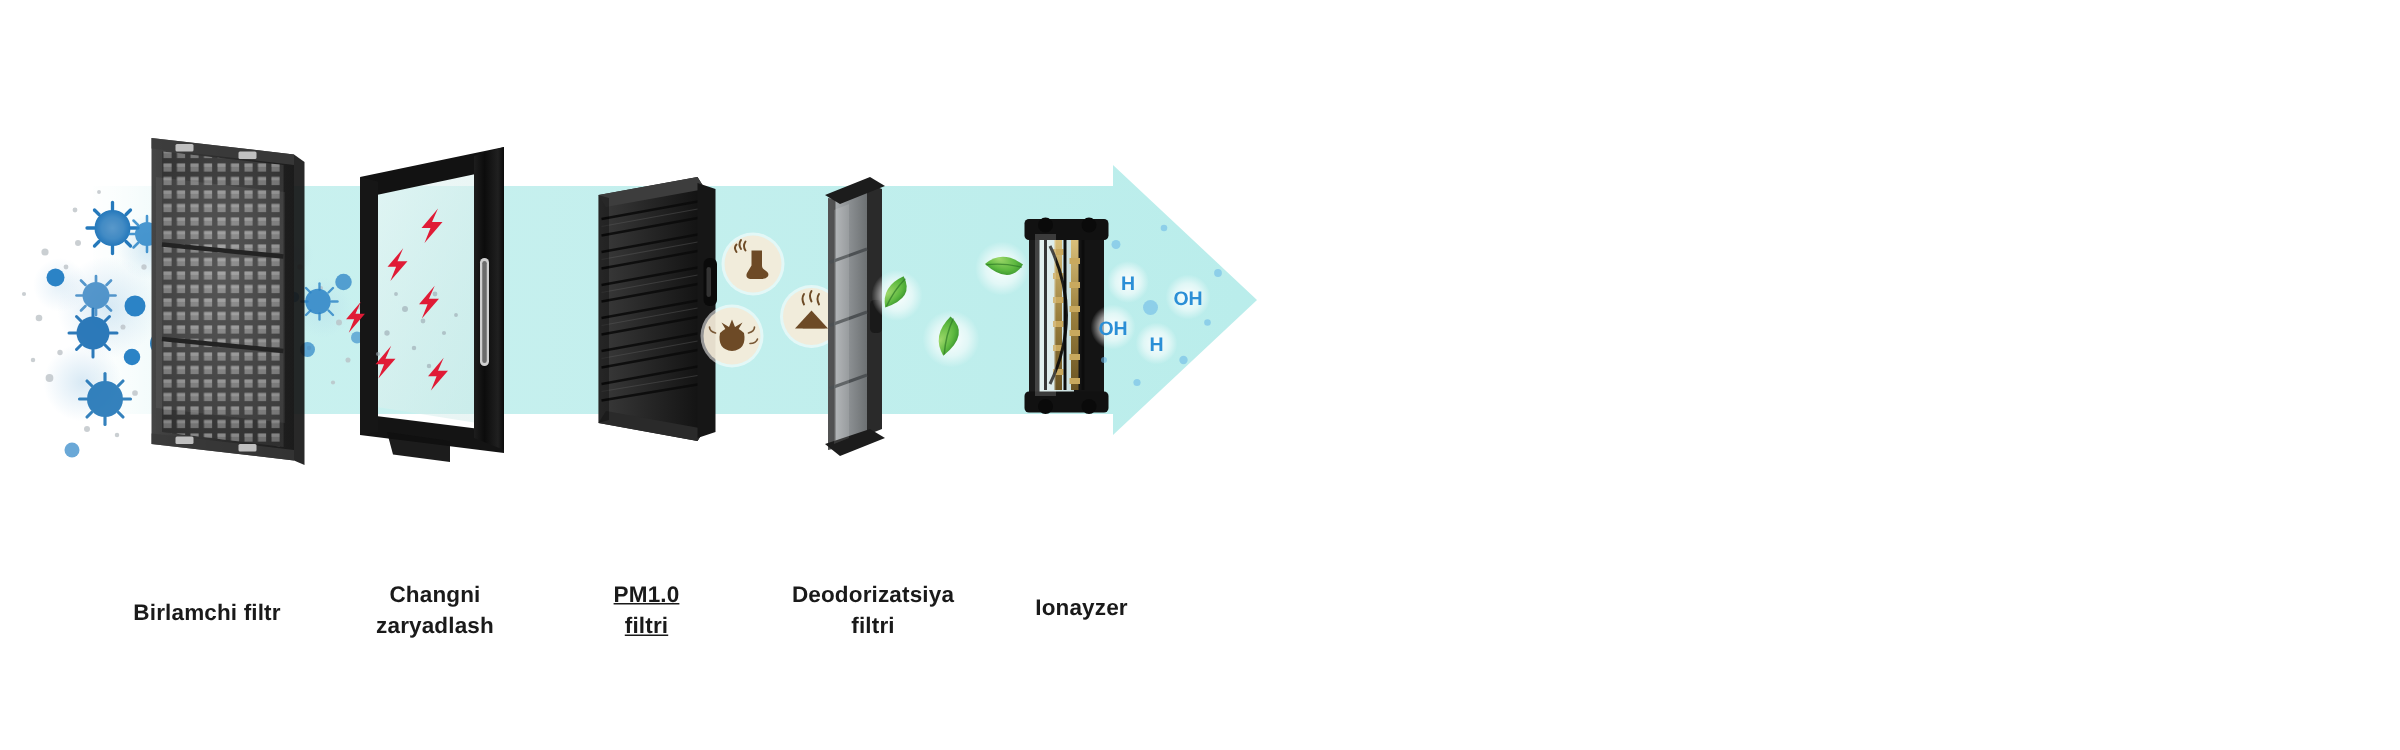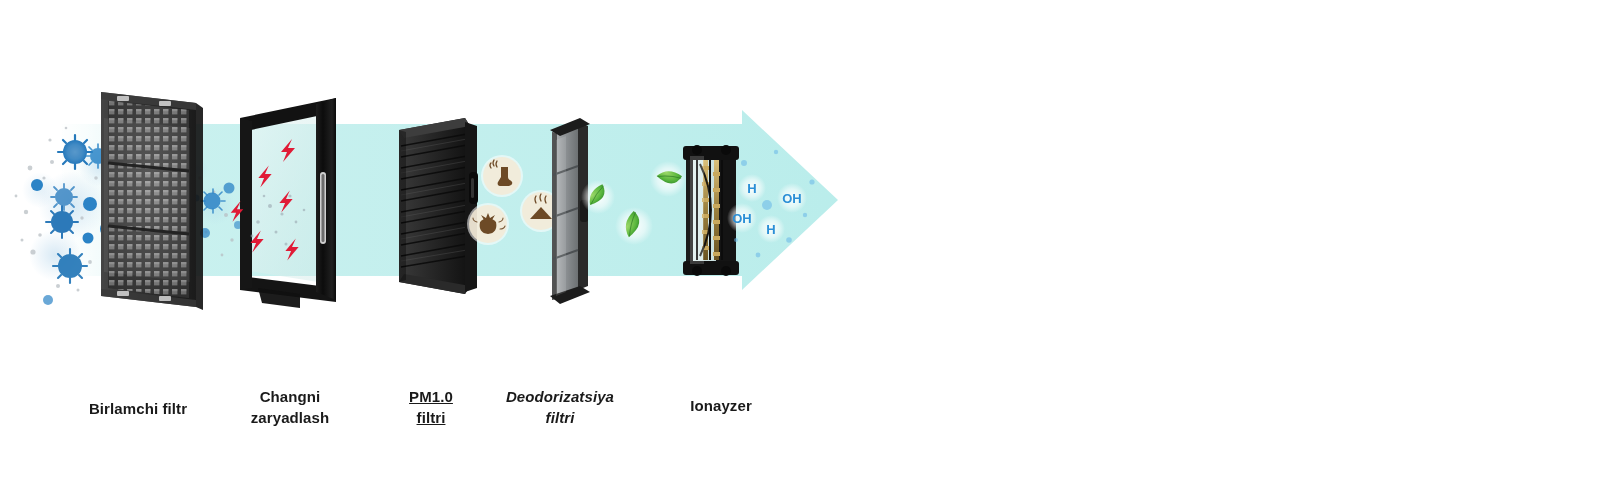--- a/index.html
+++ b/index.html
@@ -19,21 +19,21 @@
     font-weight:700;
     color:#1a1a1a;
     line-height:1.42;
     letter-spacing:.1px;
     white-space:pre-line;
     font-family:"Liberation Sans","DejaVu Sans",sans-serif;
   }
   #lbl0{left:48px;  top:398px; width:180px;}
   #lbl1{left:204px; top:386px; width:172px;}
   #lbl2{left:355px; top:386px; width:152px;text-decoration:underline;}
-  #lbl3{left:476px; top:386px; width:168px;font-style:italic;}
+  #lbl3{left:498px; top:386px; width:168px;}
   #lbl4{left:645px; top:395px; width:152px;}
 </style>
 </head>
 <body>
 
 <div id="stage">
 
   <svg class="svgroot" viewBox="0 0 1600 500" xmlns="http://www.w3.org/2000/svg">
     <defs>
 

